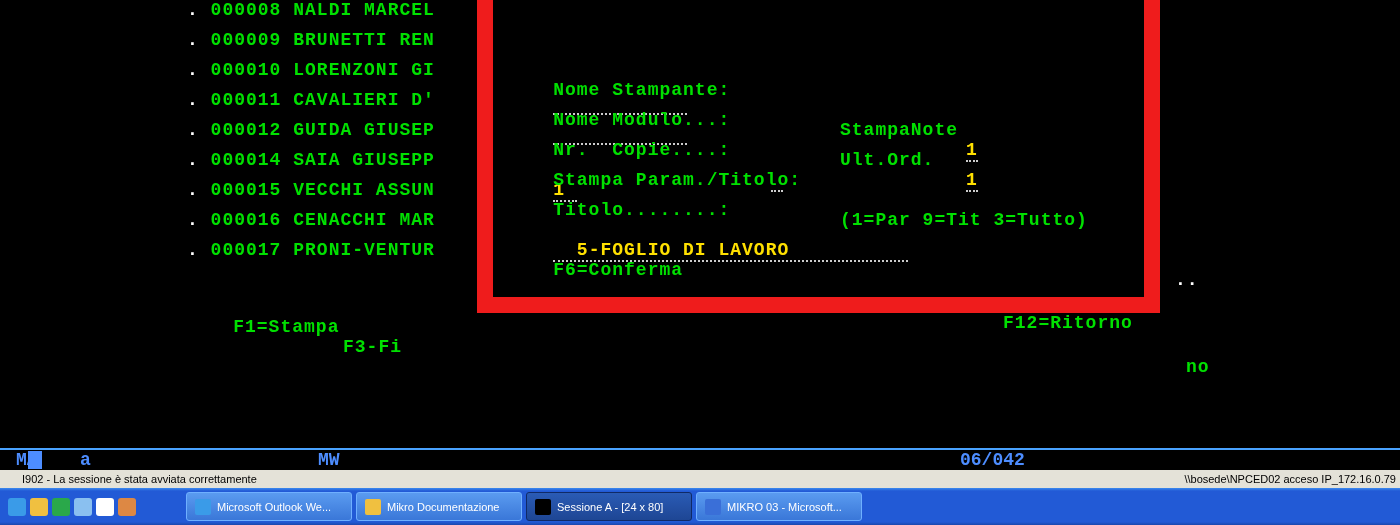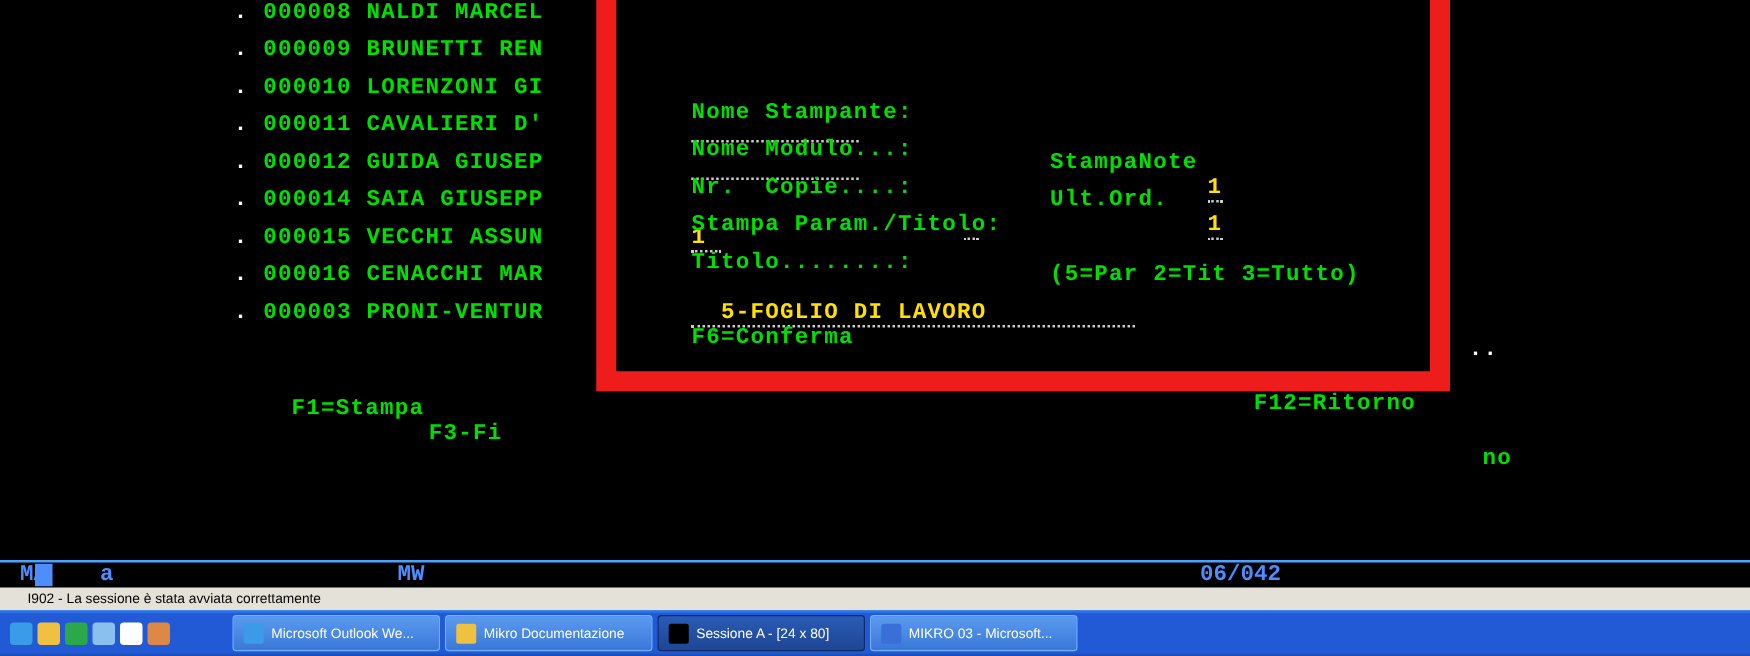--- a/index.html
+++ b/index.html
@@ -38,21 +38,21 @@
 
   <div>
     <div class="row" style="top:0;  left:187px;"><span class="white">. </span><span class="green">000008</span> <span class="green">NALDI MARCEL</span></div>
     <div class="row" style="top:30px;left:187px;"><span class="white">. </span><span class="green">000009</span> <span class="green">BRUNETTI REN</span></div>
     <div class="row" style="top:60px;left:187px;"><span class="white">. </span><span class="green">000010</span> <span class="green">LORENZONI GI</span></div>
     <div class="row" style="top:90px;left:187px;"><span class="white">. </span><span class="green">000011</span> <span class="green">CAVALIERI D'</span></div>
     <div class="row" style="top:120px;left:187px;"><span class="white">. </span><span class="green">000012</span> <span class="green">GUIDA GIUSEP</span></div>
     <div class="row" style="top:150px;left:187px;"><span class="white">. </span><span class="green">000014</span> <span class="green">SAIA GIUSEPP</span></div>
     <div class="row" style="top:180px;left:187px;"><span class="white">. </span><span class="green">000015</span> <span class="green">VECCHI ASSUN</span></div>
     <div class="row" style="top:210px;left:187px;"><span class="white">. </span><span class="green">000016</span> <span class="green">CENACCHI MAR</span></div>
-    <div class="row" style="top:240px;left:187px;"><span class="white">. </span><span class="green">000003</span> <span class="green">PRONI-VENTUR</span></div>
+    <div class="row" style="top:240px;left:187px;"><span class="white">. </span><span class="green">000017</span> <span class="green">PRONI-VENTUR</span></div>
   </div>
 
   <div class="row" style="top:60px;left:506px;">
     <span class="green">Nome Stampante:</span>
     <span style="left:692px;top:78px;width:134px;" class="dotfield"></span>
     <span style="position:absolute;left:334px;" class="green">StampaNote</span>
     <span style="position:absolute;left:460px;" class="yellow dotfield">1</span>
   </div>
 
   <div class="row" style="top:90px;left:506px;">
@@ -64,21 +64,21 @@
 
   <div class="row" style="top:120px;left:506px;">
     <span class="green">Nr.  Copie....:</span>
     <span> </span>
     <span class="yellow dotfield" style="width:24px;">1</span>
   </div>
 
   <div class="row" style="top:150px;left:506px;">
     <span class="green">Stampa Param./Titolo:</span>
     <span style="position:absolute;left:265px;width:12px;" class="dotfield"></span>
-    <span style="position:absolute;left:334px;" class="green">(5=Par 2=Tit 3=Tutto)</span>
+    <span style="position:absolute;left:334px;" class="green">(1=Par 9=Tit 3=Tutto)</span>
   </div>
 
   <div class="row" style="top:180px;left:506px;">
     <span class="green">Titolo........:</span>
     <span> </span>
     <span style="width:355px;" class="yellow dotfield">  <span>5-FOGLIO DI LAVORO</span></span>
   </div>
 
   <div class="row" style="top:240px;left:506px;">
     <span class="green">F6=Conferma</span>
@@ -97,20 +97,21 @@
   <div class="caret" style="left:28px;top:1px;"></div>
   <span style="left:16px;top:0;">MA</span>
   <span style="left:80px;top:0;">a</span>
   <span style="left:318px;top:0;">MW</span>
   <span style="left:960px;top:0;">06/042</span>
 </div>
 
 <div class="bicon"></div>
 <div class="statusB">
   <span class="left">I902 - La sessione è stata avviata correttamente</span>
+  <span class="right">\\bosede\NPCED02 acceso IP_172.16.0.79</span>
 </div>
 
 <div class="taskbar">
   <div class="ql">
     <div class="qi" style="background:#3a9be8"></div>
     <div class="qi" style="background:#f0c040"></div>
     <div class="qi" style="background:#2aa84a"></div>
     <div class="qi" style="background:#8ac0f0"></div>
     <div class="qi" style="background:#fff"></div>
     <div class="qi" style="background:#d84"></div>

